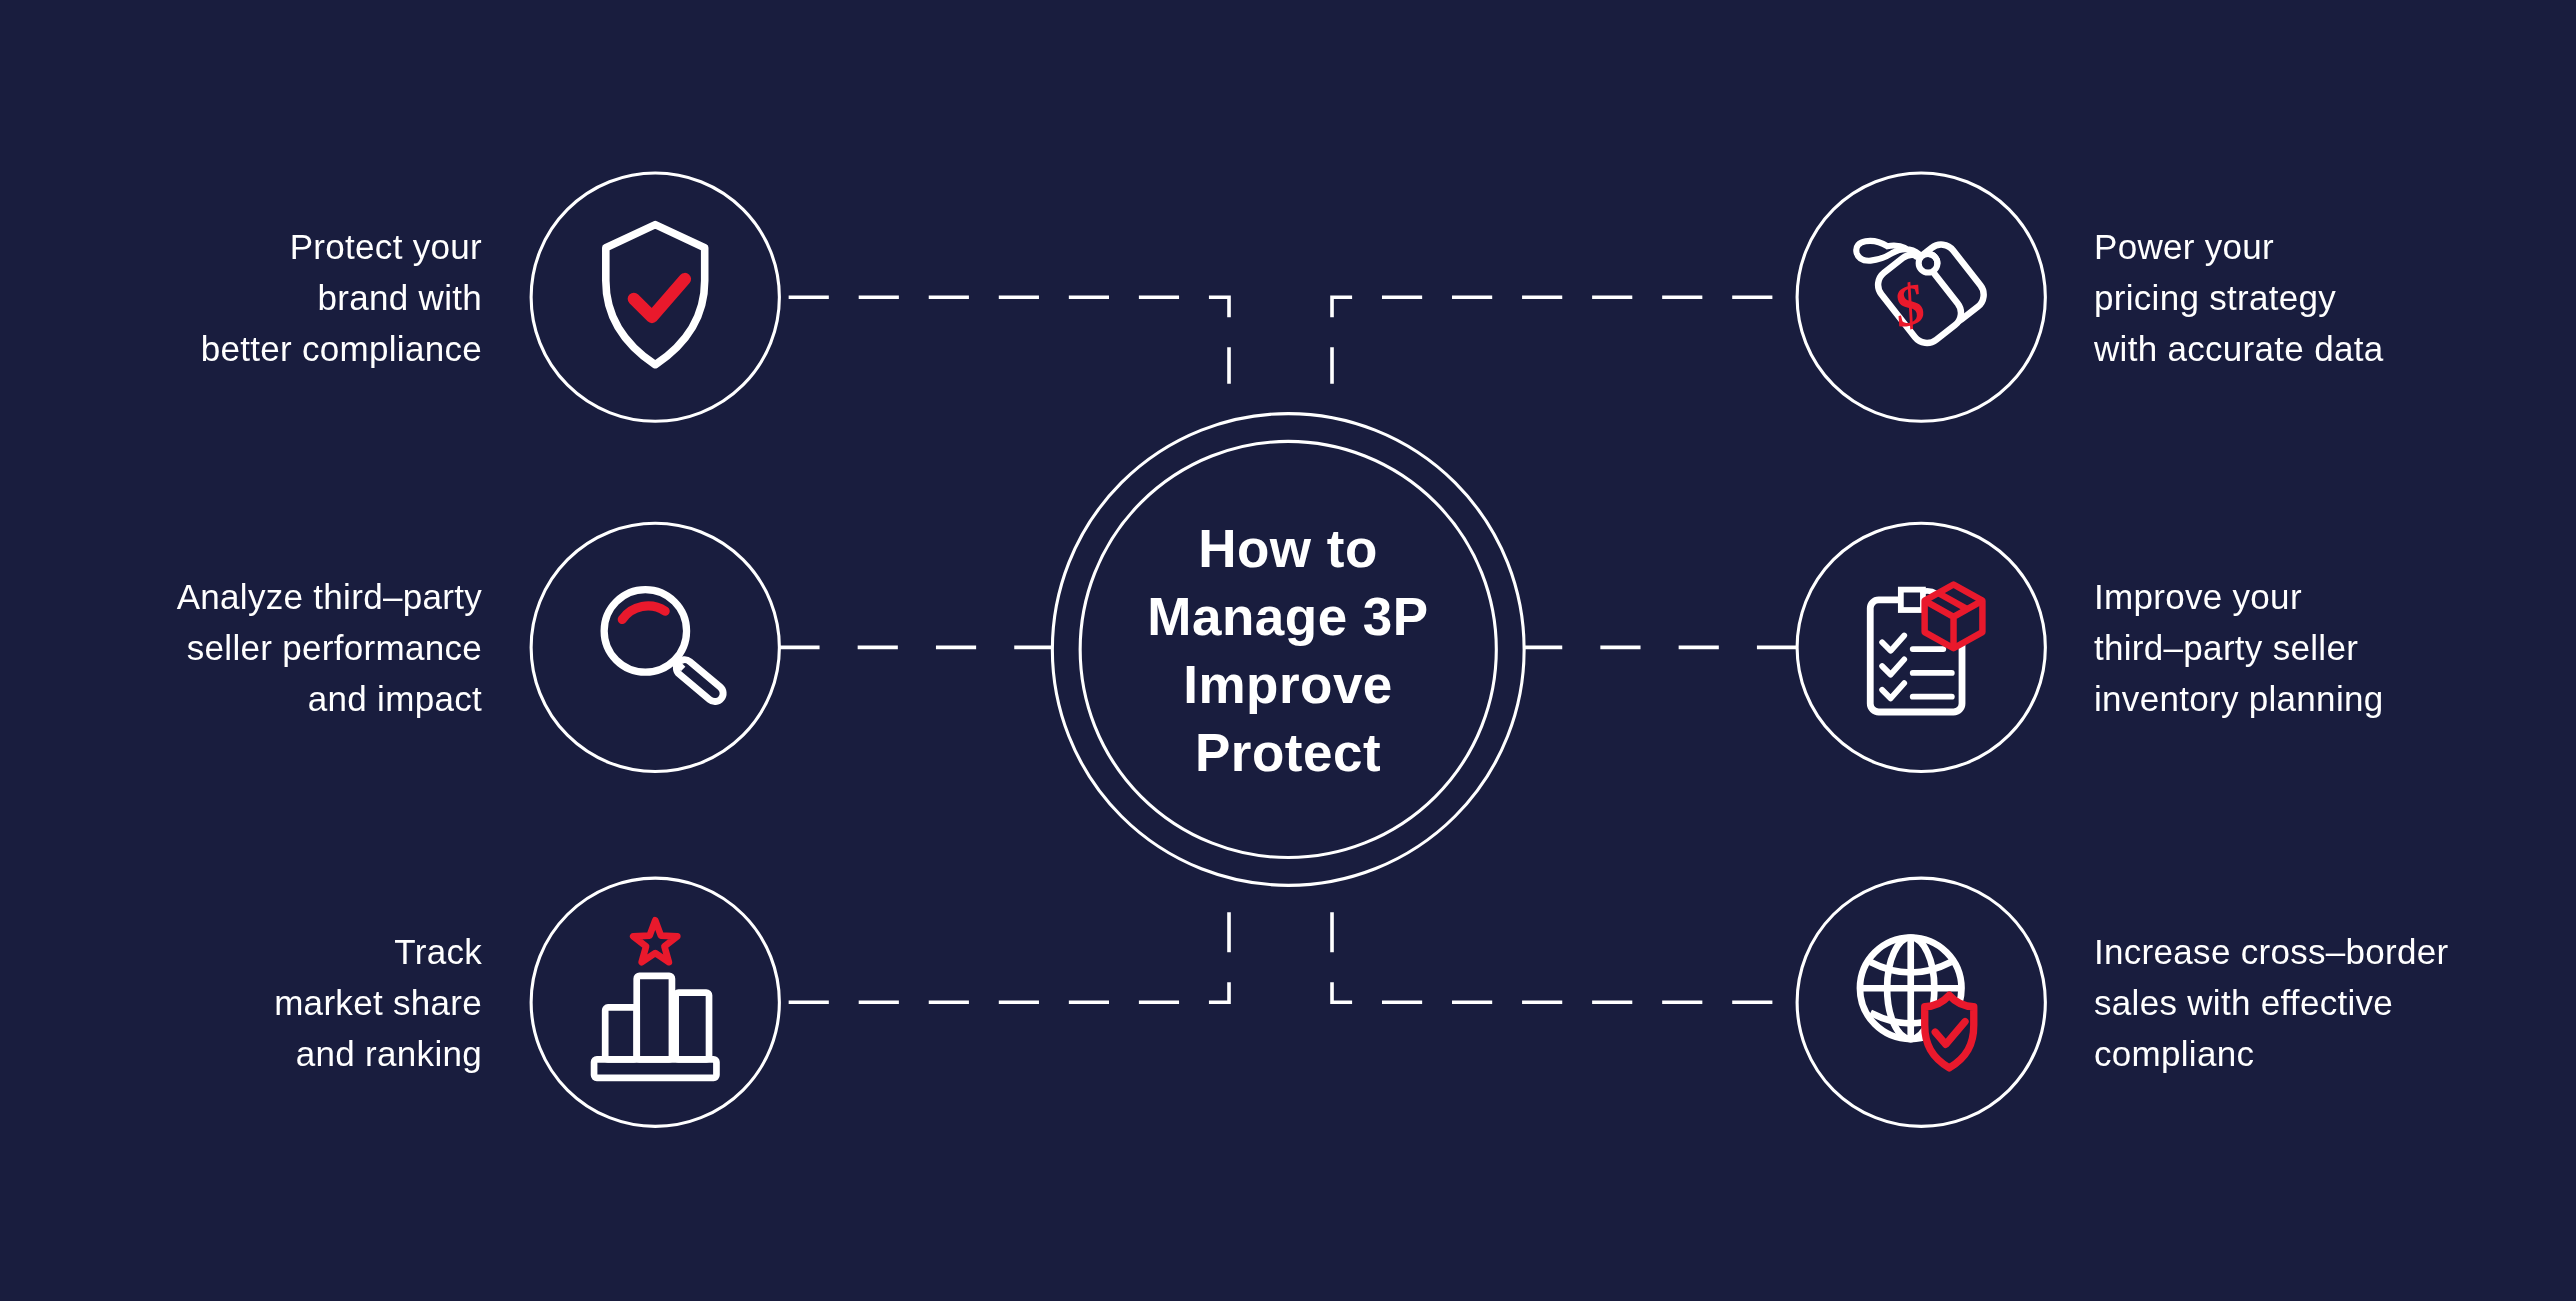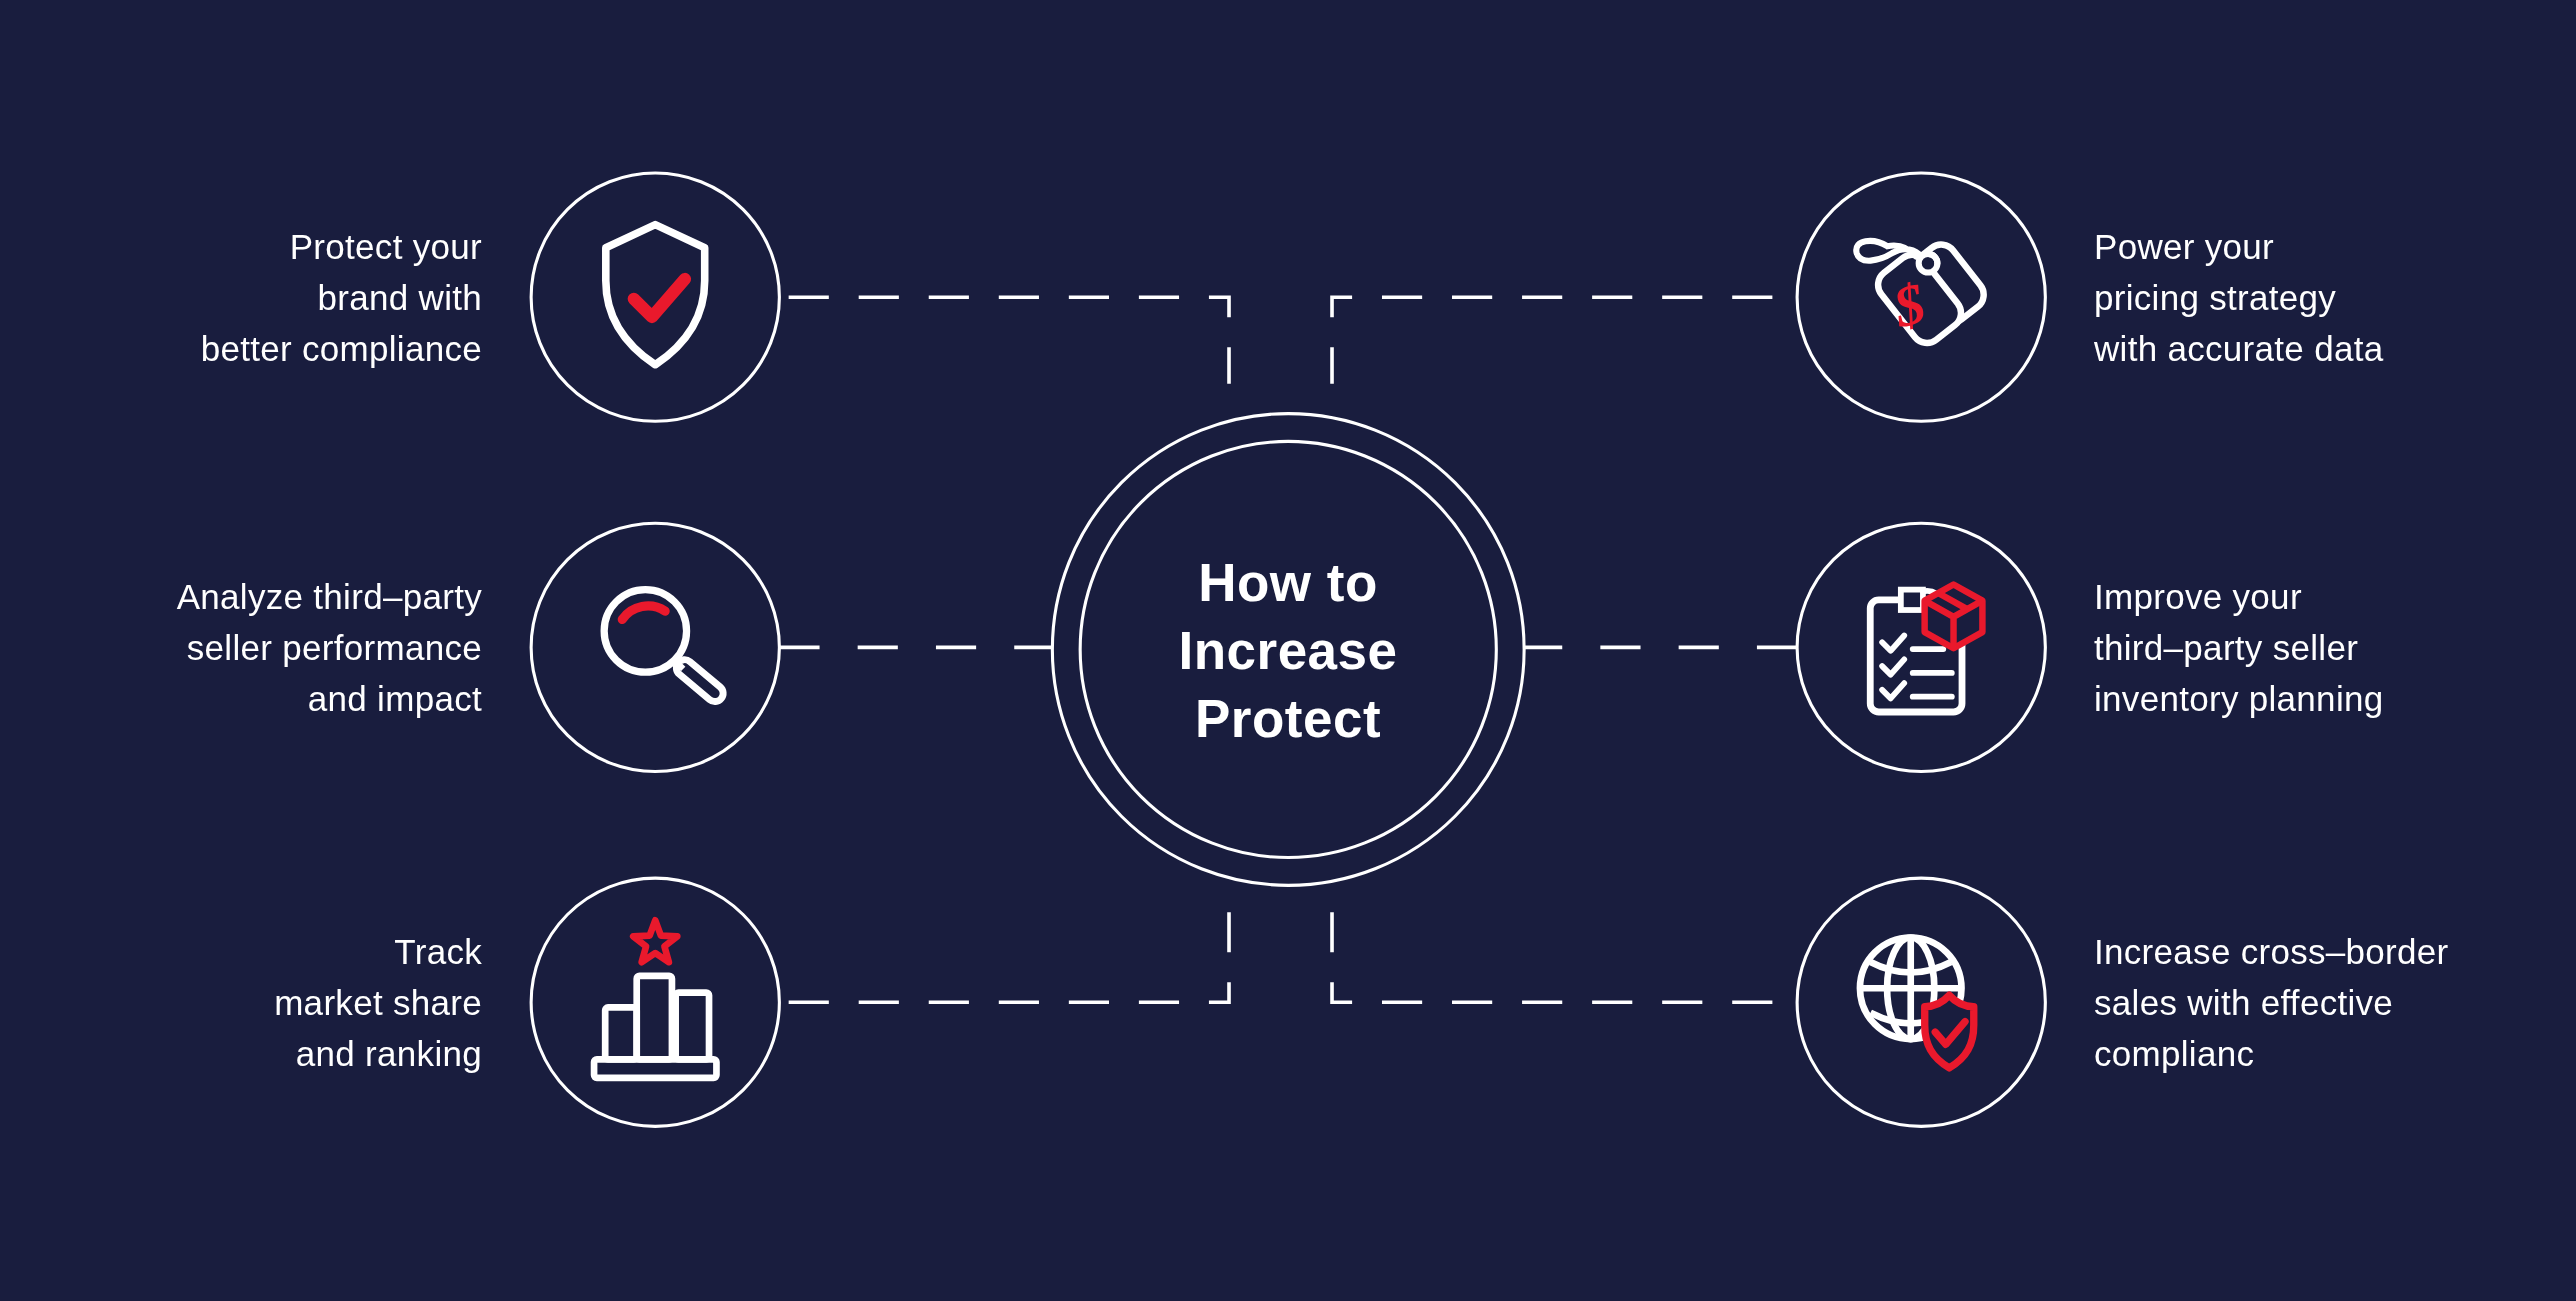--- a/index.html
+++ b/index.html
@@ -128,21 +128,22 @@
       </g>
       <g>
         <path d="M66 46 C62 50.5 57 52.5 52 52.5 L52 63 C52 74 56 81.5 66 87.5 C76 81.5 80 74 80 63 L80 52.5 C75 52.5 70 50.5 66 46 Z" fill="var(--bg)" stroke="var(--accent)" stroke-width="4.2" stroke-linejoin="round"></path>
         <path d="M58 67 L64 74 L75 61" fill="none" stroke="var(--accent)" stroke-width="4.2" stroke-linecap="round" stroke-linejoin="round"></path>
       </g>
     </g>
   </svg>
 
   <div class="center-title">
     <div>How to</div>
-    <div>Increase</div>
+    <div>Manage 3P</div>
+    <div>Improve</div>
     <div>Protect</div>
   </div>
 
   <div class="label left" style="left:-13px;top:221px;">
     <div>Protect your</div>
     <div>brand with</div>
     <div>better compliance</div>
   </div>
 
   <div class="label left" style="left:-13px;top:571px;">

